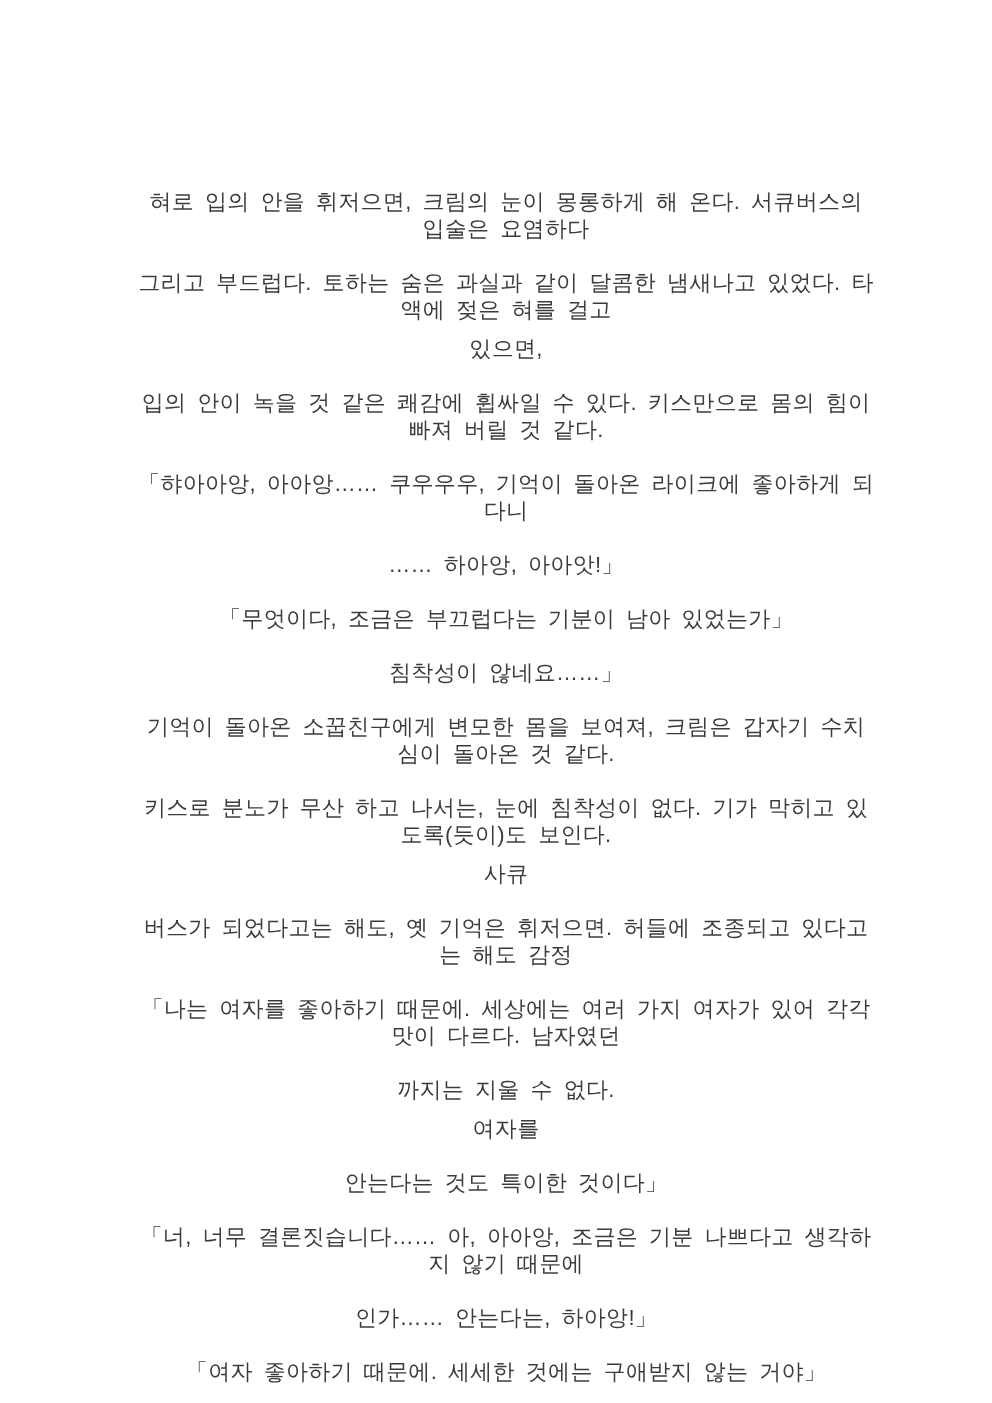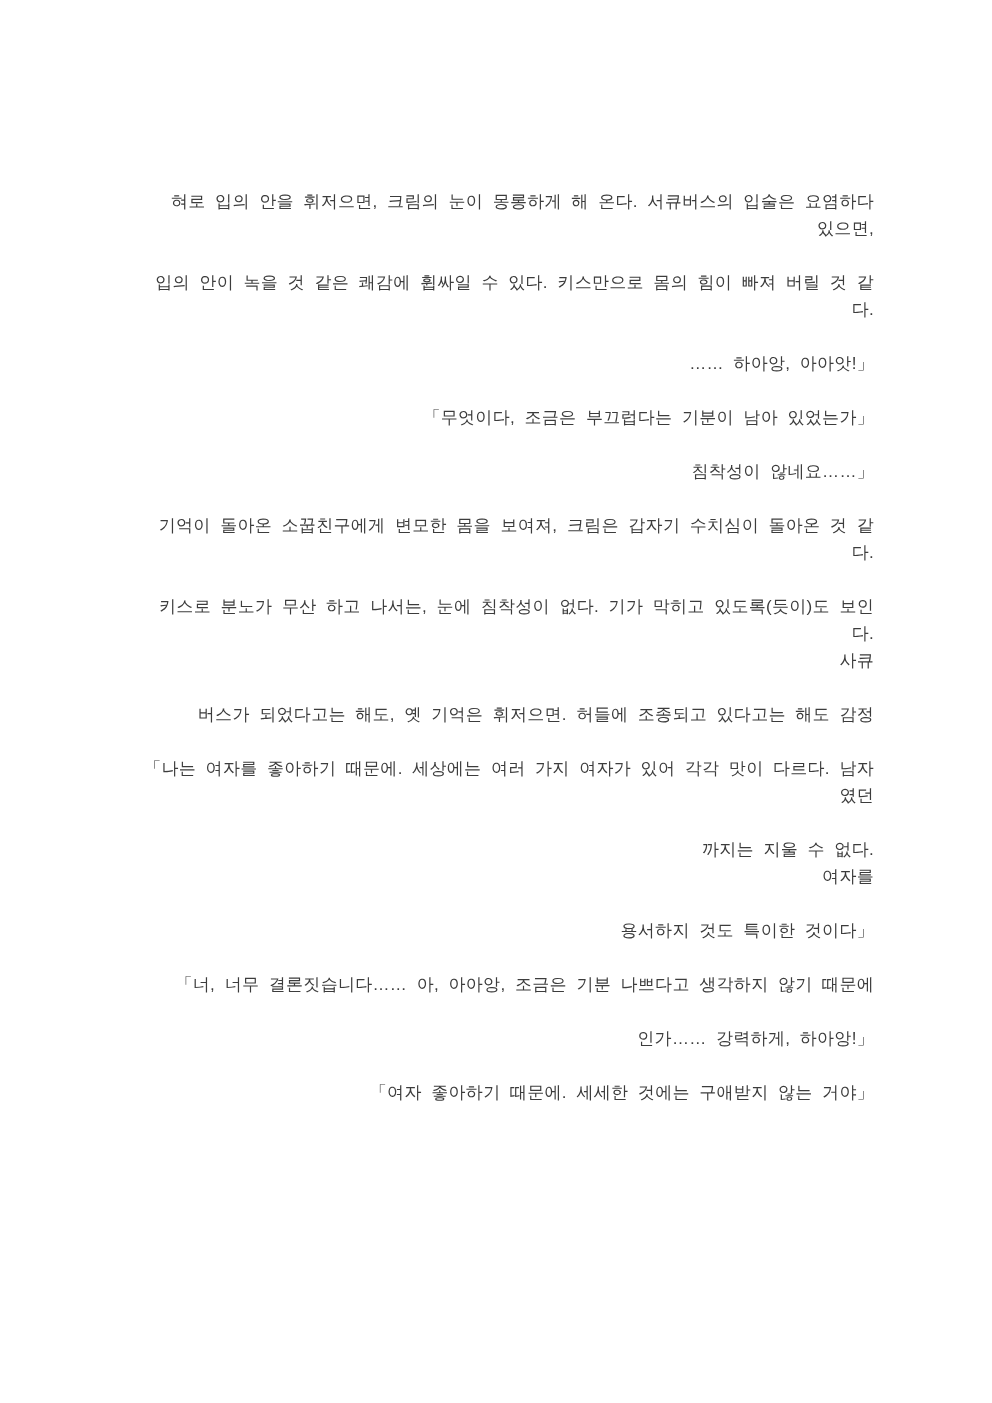--- a/index.html
+++ b/index.html
@@ -9,55 +9,57 @@
   }
   .page {
     position: relative;
     width: 992px;
     height: 1403px;
     background: #ffffff;
     box-sizing: border-box;
     padding: 188px 118px 0 138px;
     font-family: "Liberation Sans", "DejaVu Sans", sans-serif;
     color: #3c3c3c;
-    font-size: 17px;
+    font-size: 22px;
     line-height: 27px;
     word-spacing: 4.5px;
     letter-spacing: 0.3px;
-    text-align: right;
+    text-align: center;
     overflow: hidden;
   }
   .line {
     margin-top: 27px;      
     white-space: normal;
   }
   .line.first {
     margin-top: 0;
   }
   .line.cont {
-    margin-top: 0;         
+    margin-top: 12px;         
   }
   .page-number {
     margin-top: 27px;
   }
 </style>
 </head>
 <body>
 
 <div class="page">
   <div class="line first">혀로 입의 안을 휘저으면, 크림의 눈이 몽롱하게 해 온다. 서큐버스의 입술은 요염하다</div>
+  <div class="line">그리고 부드럽다. 토하는 숨은 과실과 같이 달콤한 냄새나고 있었다. 타액에 젖은 혀를 걸고</div>
   <div class="line cont">있으면,</div>
   <div class="line">입의 안이 녹을 것 같은 쾌감에 휩싸일 수 있다. 키스만으로 몸의 힘이 빠져 버릴 것 같다.</div>
+  <div class="line">「햐아아앙, 아아앙…… 쿠우우우, 기억이 돌아온 라이크에 좋아하게 되다니</div>
   <div class="line">…… 하아앙, 아아앗!」</div>
   <div class="line">「무엇이다, 조금은 부끄럽다는 기분이 남아 있었는가」</div>
   <div class="line">침착성이 않네요……」</div>
   <div class="line">기억이 돌아온 소꿉친구에게 변모한 몸을 보여져, 크림은 갑자기 수치심이 돌아온 것 같다.</div>
   <div class="line">키스로 분노가 무산 하고 나서는, 눈에 침착성이 없다. 기가 막히고 있도록(듯이)도 보인다.</div>
   <div class="line cont">사큐</div>
   <div class="line">버스가 되었다고는 해도, 옛 기억은 휘저으면. 허들에 조종되고 있다고는 해도 감정</div>
   <div class="line">「나는 여자를 좋아하기 때문에. 세상에는 여러 가지 여자가 있어 각각 맛이 다르다. 남자였던</div>
   <div class="line">까지는 지울 수 없다.</div>
   <div class="line cont">여자를</div>
-  <div class="line">용서하지 것도 특이한 것이다」</div>
+  <div class="line">안는다는 것도 특이한 것이다」</div>
   <div class="line">「너, 너무 결론짓습니다…… 아, 아아앙, 조금은 기분 나쁘다고 생각하지 않기 때문에</div>
-  <div class="line">인가…… 강력하게, 하아앙!」</div>
+  <div class="line">인가…… 안는다는, 하아앙!」</div>
   <div class="line">「여자 좋아하기 때문에. 세세한 것에는 구애받지 않는 거야」</div>
 </div>
 
 </body></html>

